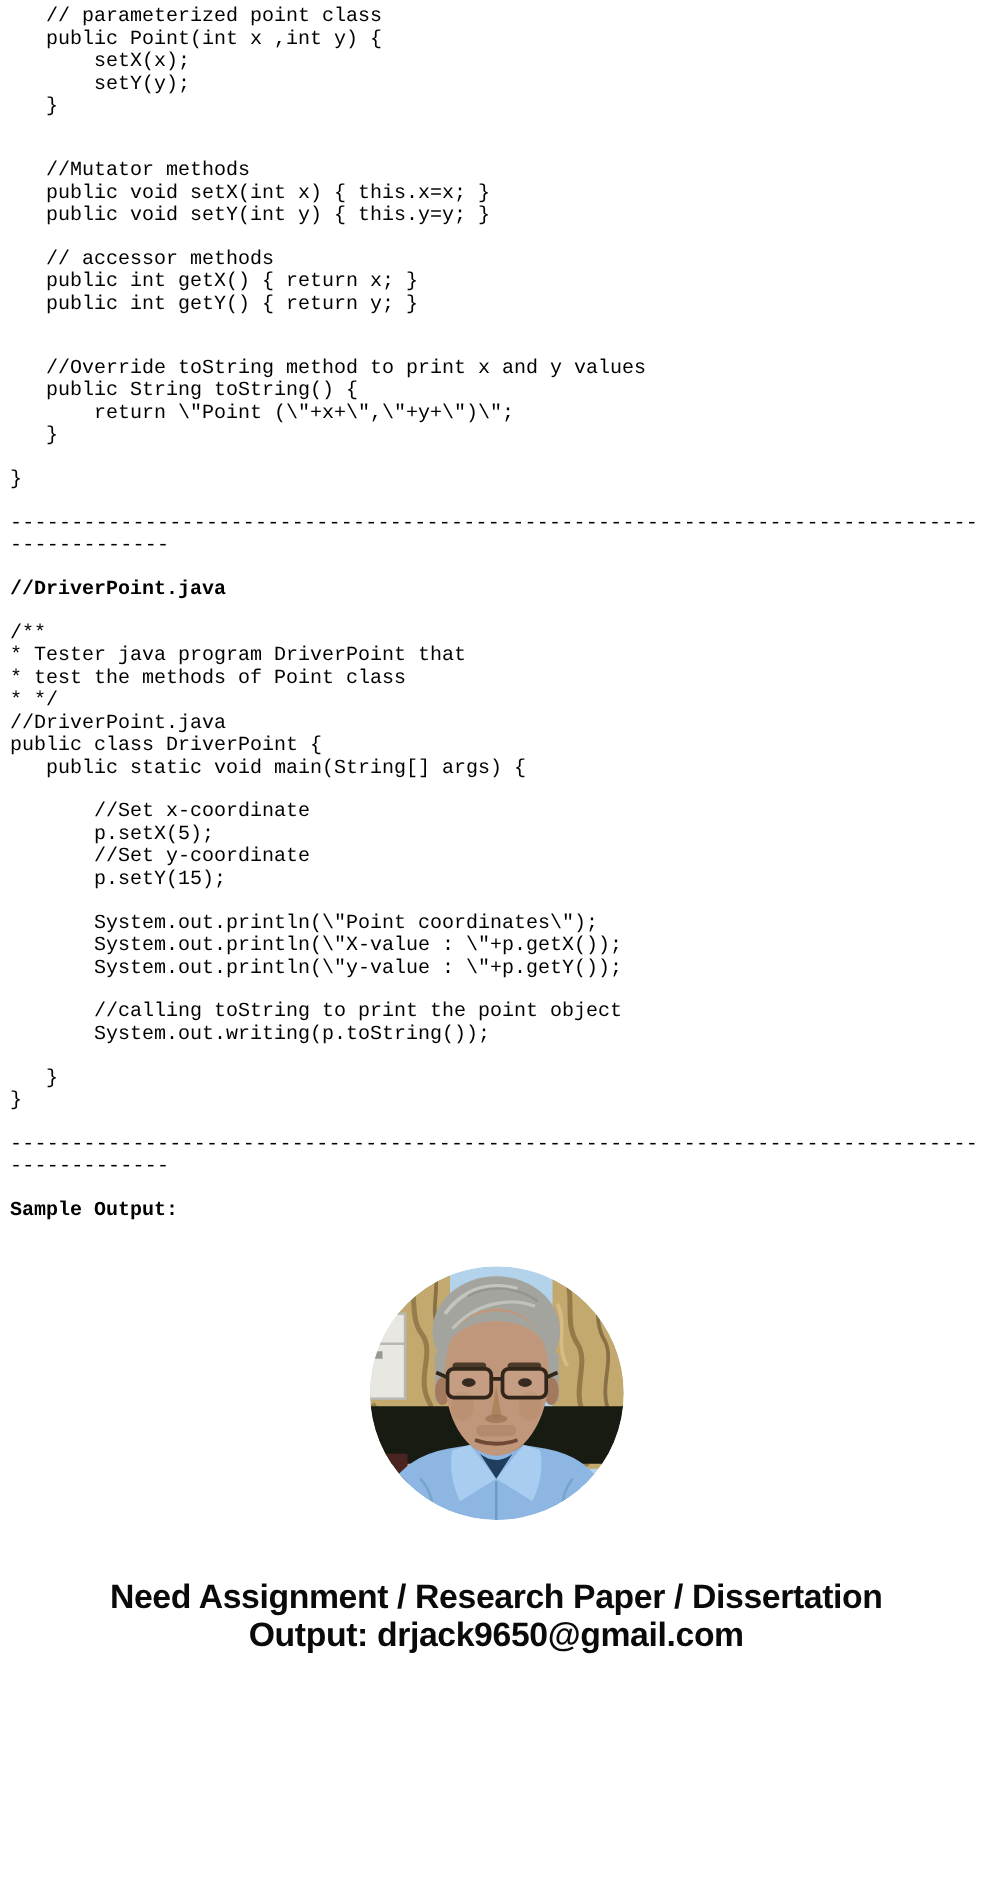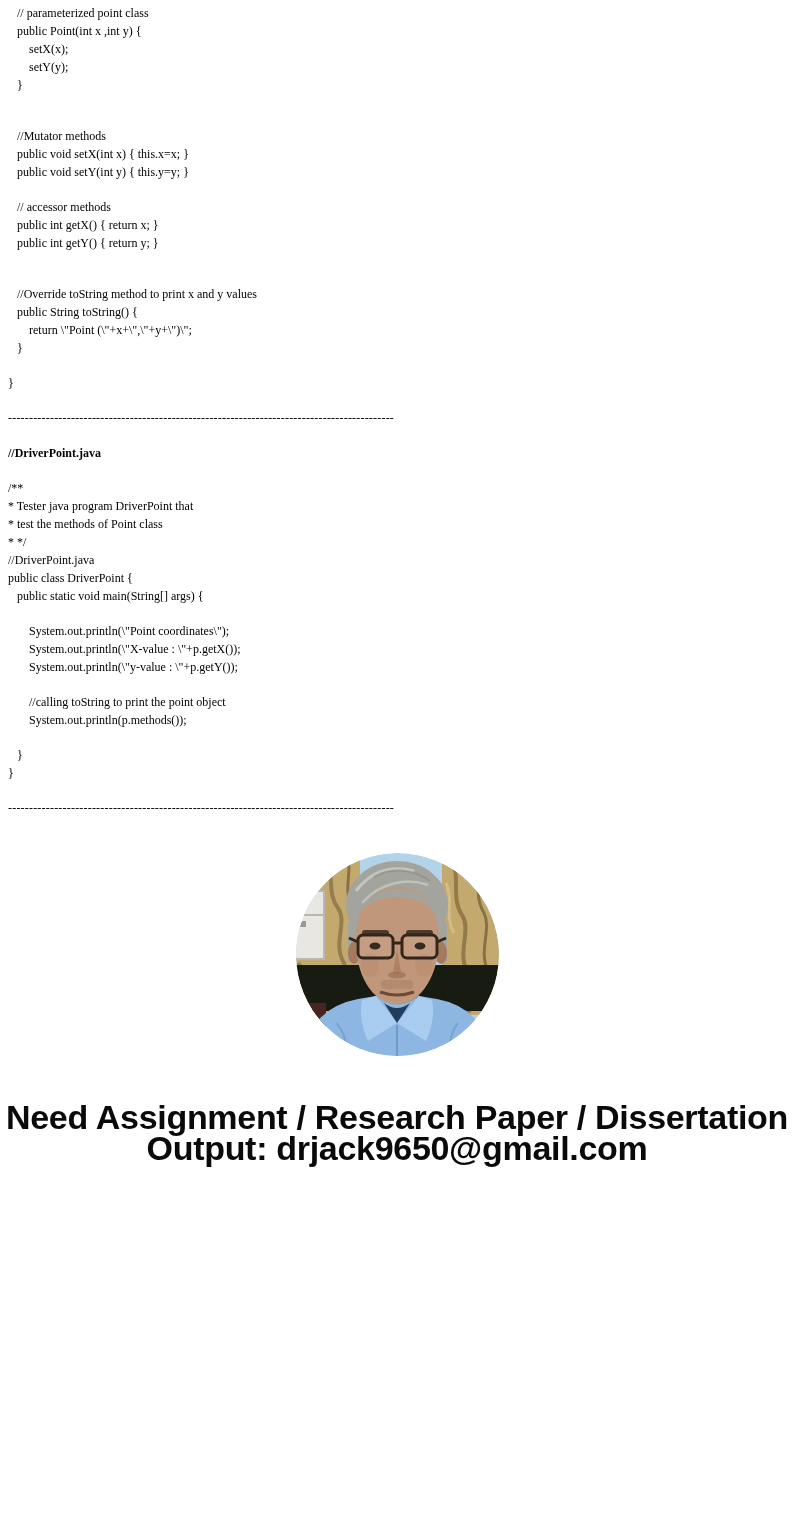--- a/index.html
+++ b/index.html
@@ -7,24 +7,24 @@
     width: 794px;
     height: 1523px;
     overflow: hidden;
     background: #ffffff;
     color: #000000;
     font-family: "Liberation Serif", serif;
   }
   .doc { padding: 4px 8px 0 8px; }
   .block {
     margin: 17px 0;
-    font-size: 12px;
+    font-size: 16px;
     line-height: 18px;
     white-space: pre-wrap;
-    font-family: Liberation Serif, serif;
+    font-family: Liberation Mono, monospace;
   }
   .doc .block:first-child { margin-top: 0; }
   .block.gap-large { margin-top: 33px; }
   .block.heading { font-weight: 700; }
   .block.divider { letter-spacing: 0.2px; }
   .avatar-wrap {
     margin-top: 36px;
     text-align: center;
     height: 203px;
   }
@@ -34,21 +34,21 @@
     height: 203px;
     border-radius: 50%;
     overflow: hidden;
     vertical-align: top;
   }
   .footer {
     margin-top: 46px;
     text-align: center;
     font-family: "Liberation Sans", sans-serif;
     font-weight: 700;
-    font-size: 34px;
+    font-size: 27px;
     line-height: 31px;
     letter-spacing: -0.3px;
     color: #0a0a0a;
   }
 </style>
 </head>
 <body>
 
 <div class="doc">
     <p class="block code">   // parameterized point class
@@ -69,28 +69,33 @@
     <p class="block code">}</p>
     <p class="block divider">--------------------------------------------------------------------------------------------</p>
     <p class="block heading">//DriverPoint.java</p>
     <p class="block code">/**
 * Tester java program DriverPoint that
 * test the methods of Point class
 * */
 //DriverPoint.java
 public class DriverPoint {
    public static void main(String[] args) {</p>
+    <p class="block code">       //Set x-coordinate
+       p.setX(5);
+       //Set y-coordinate
+       p.setY(15);</p>
     <p class="block code">       System.out.println(\"Point coordinates\");
        System.out.println(\"X-value : \"+p.getX());
        System.out.println(\"y-value : \"+p.getY());</p>
     <p class="block code">       //calling toString to print the point object
-       System.out.println(p.methods());</p>
+       System.out.writing(p.toString());</p>
     <p class="block code">   }
 }</p>
     <p class="block divider">--------------------------------------------------------------------------------------------</p>
+    <p class="block heading">Sample Output:</p>
   </div>
 
 <div class="avatar-wrap">
   <span class="avatar-circle">
     <svg width="203" height="203" viewBox="0 0 203 203">
       <defs>
         <clipPath id="avclip">
             <circle cx="101.5" cy="101.5" r="101.5"></circle>
           </clipPath>
       </defs>

